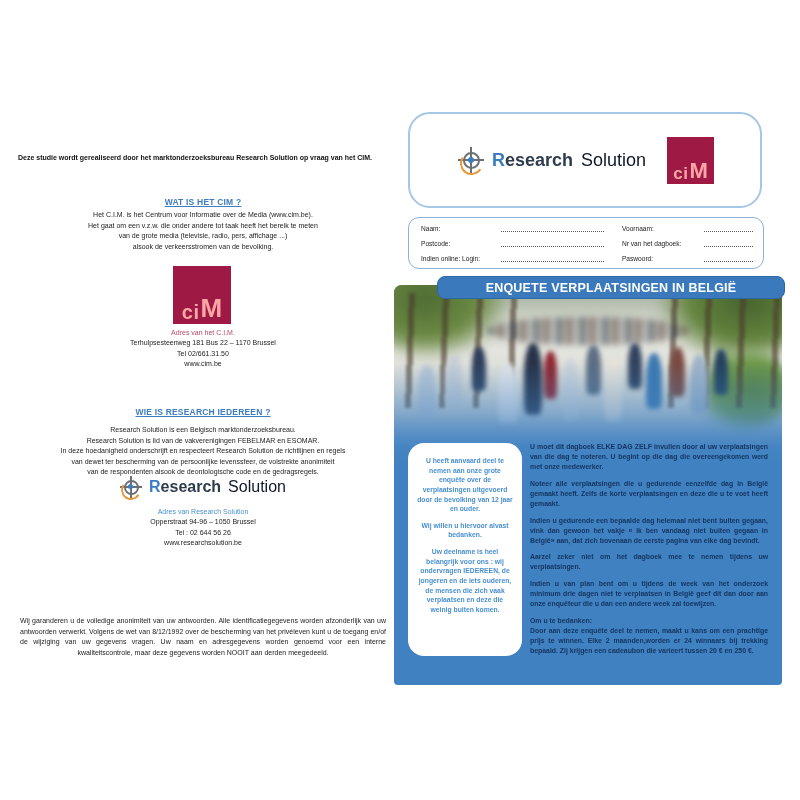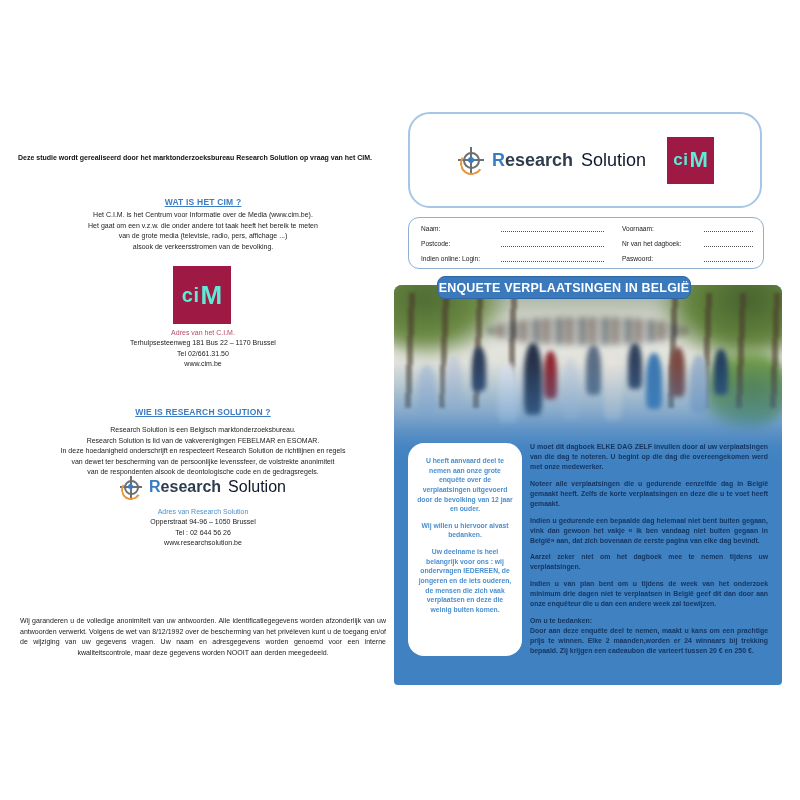--- a/index.html
+++ b/index.html
@@ -9,21 +9,21 @@
   }
   .abs { position:absolute; }
 
   
   .l-intro { left:18px; top:154px; width:370px; font-size:7px; font-weight:bold; color:#111; }
   .l-heading { width:370px; left:18px; text-align:center; color:#3d7cc0; font-weight:bold;
                text-decoration:underline; font-size:8.5px; letter-spacing:.2px; }
   .l-wat-h { top:197px; }
   .l-para { left:18px; width:370px; text-align:center; font-size:7px; line-height:1.5; color:#222; }
   .l-wat-p { top:210px; }
-  .cim-square { background:#9e1a45; color:#5eead4; display:flex; align-items:center; justify-content:center;
+  .cim-square { background:#9e1a45; color:#fca5a5; display:flex; align-items:flex-end; justify-content:center;
                 font-weight:bold; }
   .cim-square .ci { letter-spacing:.5px; }
   .cim-square .m { font-size:1.3em; margin-left:1px; }
   .l-cim-logo { left:173px; top:266px; width:58px; height:58px; font-size:20px; }
   .l-cim-adres-label { left:18px; top:329px; width:370px; text-align:center; font-size:7px; color:#b84a66; }
   .l-cim-adres { top:338px; }
   .l-wie-h { top:407px; }
   .l-wie-p { top:425px; }
   .rs-logo { display:flex; align-items:center; }
   .rs-icon { position:relative; flex:0 0 auto; }
@@ -68,21 +68,21 @@
                 padding:7px 10px 6px 12px; display:flex; flex-direction:column; justify-content:space-between; }
   .f-row { display:flex; align-items:flex-end; font-size:6.6px; color:#222; }
   .f-label1 { flex:0 0 80px; } .f-label2 { flex:0 0 82px; }
   .f-gap { flex:0 0 16px; }
   .f-dots { border-bottom:1.5px dotted #555; height:6px; }
   .f-dots.d1 { flex:2.1 1 0; margin-right:2px; }
   .f-dots.d2 { flex:1 1 0; }
 
   .r-hero { left:394px; top:285px; width:388px; height:400px; background:#3f81c1;
             border-radius:8px 8px 4px 4px; overflow:hidden; }
-  .r-banner { left:437px; top:276px; width:254px; height:23px; background:#3a79bc;
+  .r-banner { left:437px; top:276px; width:348px; height:23px; background:#3a79bc;
               border:1px solid #2f67a6; border-radius:8px; z-index:6; display:flex; align-items:center;
               justify-content:center; color:#ffffff; font-weight:bold; font-size:12.5px;
               letter-spacing:.2px; box-sizing:border-box; }
 
   .photo { position:absolute; left:0; top:0; width:100%; height:185px;
            background:linear-gradient(180deg,#9aa894 0%,#c9cec2 16%,#e3e4de 36%,#d8dbd6 54%,#c2ccd2 70%,#8fadcf 88%,#5f93c7 100%); }
   .photo > div { position:absolute; }
   .fol { filter:blur(6px); border-radius:50%; }
   .fol-l { left:-25px; top:-20px; width:140px; height:95px;
            background:radial-gradient(ellipse at 40% 35%,#4e6b33 0%,#6c8a44 45%,rgba(108,138,68,0) 72%); }
@@ -128,21 +128,21 @@
       <span class="ci">ci</span>
         <span class="m">M</span>
     </div>
     <div class="abs l-cim-adres-label">Adres van het C.I.M.</div>
     <div class="abs l-para l-cim-adres">
       <div>Terhulpsesteenweg 181 Bus 22 – 1170 Brussel</div>
       <div>Tel  02/661.31.50</div>
       <div>www.cim.be</div>
     </div>
 
-    <div class="abs l-heading l-wie-h">WIE IS RESEARCH SOLUTION ?</div>
+    <div class="abs l-heading l-wie-h">WIE IS RESEARCH IEDEREEN ?</div>
     <div class="abs l-para l-wie-p">
       <div>Research Solution is een Belgisch marktonderzoeksbureau.</div>
       <div>Research Solution is lid van de vakverenigingen  FEBELMAR en ESOMAR.</div>
       <div>In deze hoedanigheid onderschrijft en respecteert Research Solution de richtlijnen en regels</div>
       <div>van dewet ter bescherming van de persoonlijke levenssfeer, de volstrekte anonimiteit</div>
       <div>van de respondenten alsook de deontologische code en de gedragsregels.</div>
     </div>
 
     <div class="abs rs-logo l-rs-logo">
       <span class="rs-icon">

